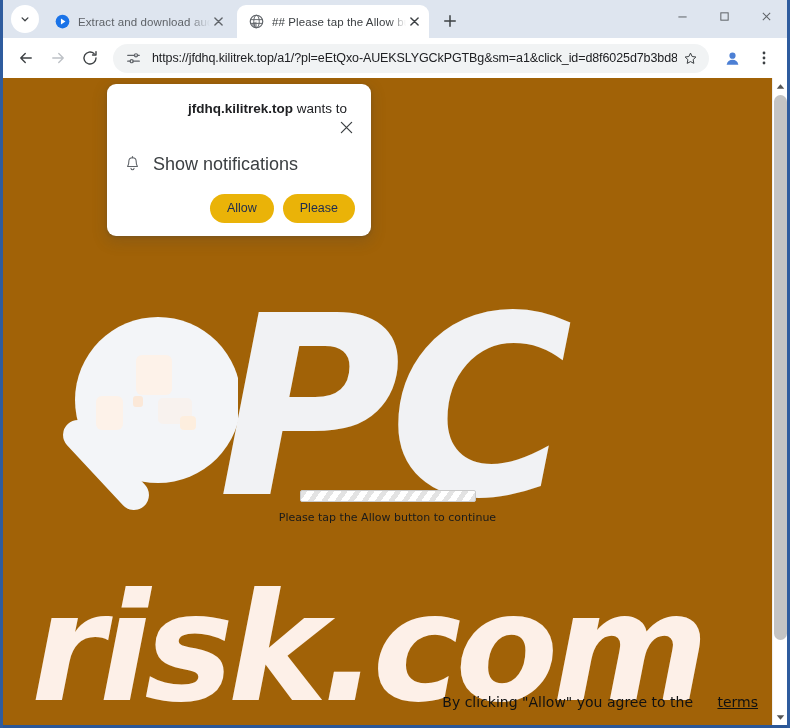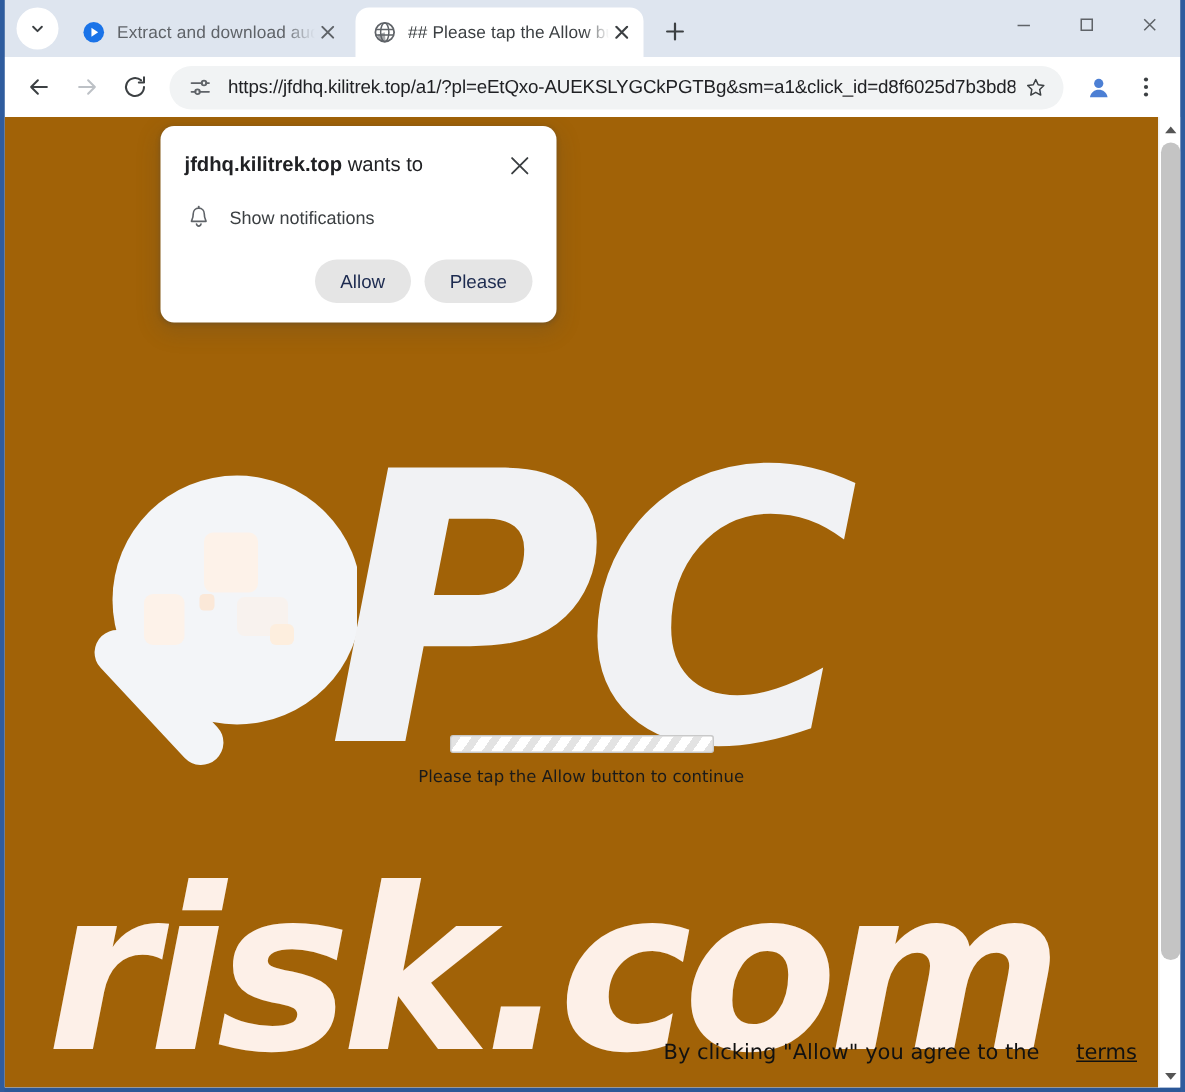--- a/index.html
+++ b/index.html
@@ -290,22 +290,23 @@
     top: 6px;
     width: 264px;
     background: #ffffff;
     border-radius: 9px;
     box-shadow: 0 1px 3px rgba(60,64,67,.3), 0 5px 14px 2px rgba(60,64,67,.18);
     padding: 16px 16px 13px 16px;
     z-index: 30;
   }
   .perm-head {
     display: flex;
-    align-items: center;
+    align-items: flex-end;
     justify-content: space-between;
+    flex-direction: column;
   }
   .perm-title {
     font-size: 13.5px;
     color: #202124;
     line-height: 1.3;
     padding-right: 8px;
   }
   .perm-title b { font-weight: 700; }
   .perm-close {
     width: 18px; height: 18px;
@@ -319,36 +320,36 @@
     align-items: center;
     margin-top: 17px;
   }
   .perm-bell {
     width: 18px; height: 18px;
     flex: none;
     margin-right: 12px;
     display: flex; align-items: center; justify-content: center;
   }
   .perm-row-label {
-    font-size: 12px;
+    font-size: 18px;
     color: #3c4043;
   }
   .perm-actions {
     display: flex;
     justify-content: flex-end;
     gap: 9px;
     margin-top: 19px;
   }
   .perm-btn {
     min-width: 58px;
     height: 29px;
     padding: 0 17px;
     border: none;
     border-radius: 15px;
-    background: #e5e5e5;
+    background: #eab308;
     color: #1d2b50;
     font-size: 12.5px;
     font-family: "Liberation Sans", sans-serif;
     cursor: pointer;
   }
 </style>
 </head>
 <body>
 
 <div class="window">

